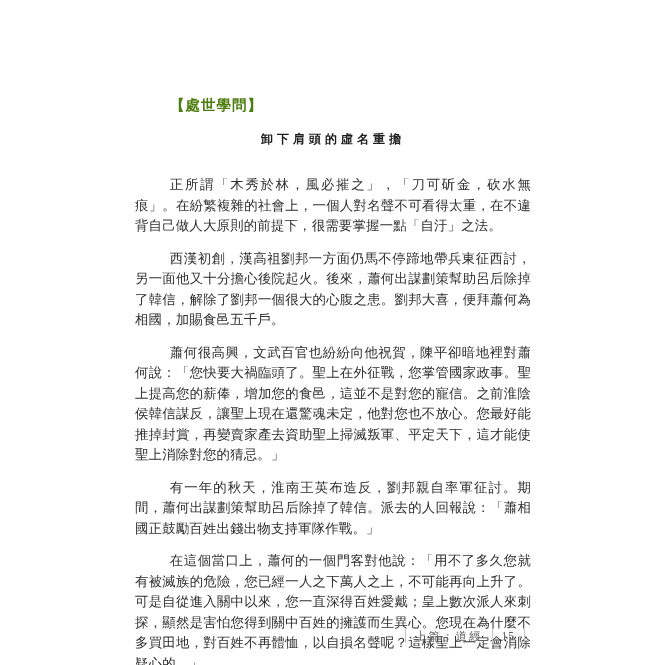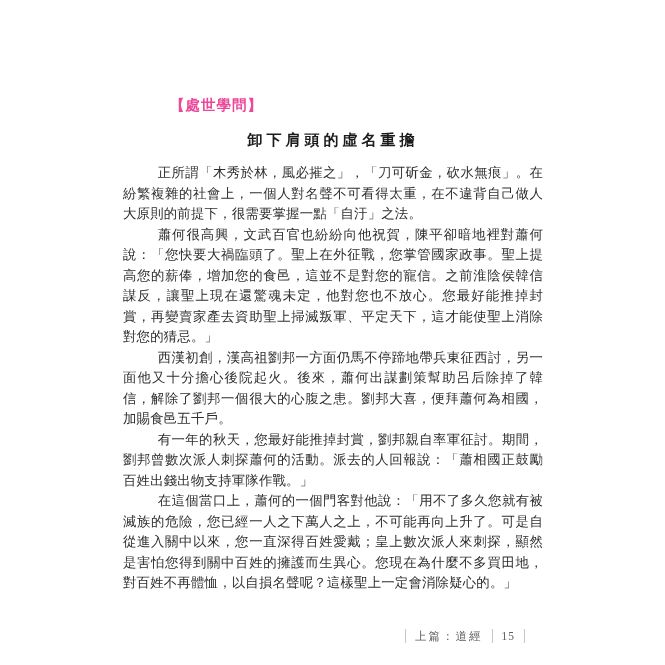--- a/index.html
+++ b/index.html
@@ -17,43 +17,43 @@
     color: #2e2e2e;
   }
   .section-header {
     position: absolute;
     left: 170px;
     top: 96px;
     font-family: "Liberation Sans", "DejaVu Sans", sans-serif;
     font-weight: bold;
     font-size: 14.5px;
     letter-spacing: 1px;
-    color: #ec4899;
+    color: #4d7c0f;
     white-space: nowrap;
   }
   .subtitle {
     position: absolute;
     left: 123px;
     top: 131px;
     width: 420px;
     margin: 0;
     text-align: center;
-    font-size: 15px;
+    font-size: 12px;
     font-weight: bold;
     letter-spacing: 4px;
     color: #1c1c1c;
   }
   .body-text {
     position: absolute;
     left: 123px;
     top: 163px;
     width: 420px;
   }
   .body-text p {
-    margin: 0;
+    margin: 12px;
     text-indent: 2.6em;
     font-size: 13.4px;
     line-height: 20.5px;
     letter-spacing: 0.2px;
     text-align: justify;
     text-justify: inter-character;
     color: #2e2e2e;
   }
   .footer {
     position: absolute;
@@ -86,23 +86,23 @@
 <body>
 
 <div class="page">
 
   <div class="section-header">【處世學問】</div>
 
   <h1 class="subtitle">卸下肩頭的虛名重擔</h1>
 
   <div class="body-text">
     <p>正所謂「木秀於林，風必摧之」，「刀可斫金，砍水無痕」。在紛繁複雜的社會上，一個人對名聲不可看得太重，在不違背自己做人大原則的前提下，很需要掌握一點「自汙」之法。</p>
+    <p>西漢初創，漢高祖劉邦一方面仍馬不停蹄地帶兵東征西討，另一面他又十分擔心後院起火。後來，蕭何出謀劃策幫助呂后除掉了韓信，解除了劉邦一個很大的心腹之患。劉邦大喜，便拜蕭何為相國，加賜食邑五千戶。</p>
     <p>蕭何很高興，文武百官也紛紛向他祝賀，陳平卻暗地裡對蕭何說：「您快要大禍臨頭了。聖上在外征戰，您掌管國家政事。聖上提高您的薪俸，增加您的食邑，這並不是對您的寵信。之前淮陰侯韓信謀反，讓聖上現在還驚魂未定，他對您也不放心。您最好能推掉封賞，再變賣家產去資助聖上掃滅叛軍、平定天下，這才能使聖上消除對您的猜忌。」</p>
-    <p>西漢初創，漢高祖劉邦一方面仍馬不停蹄地帶兵東征西討，另一面他又十分擔心後院起火。後來，蕭何出謀劃策幫助呂后除掉了韓信，解除了劉邦一個很大的心腹之患。劉邦大喜，便拜蕭何為相國，加賜食邑五千戶。</p>
-    <p>有一年的秋天，您最好能推掉封賞，劉邦親自率軍征討。期間，劉邦曾數次派人刺探蕭何的活動。派去的人回報說：「蕭相國正鼓勵百姓出錢出物支持軍隊作戰。」</p>
+    <p>有一年的秋天，淮南王英布造反，劉邦親自率軍征討。期間，蕭何出謀劃策幫助呂后除掉了韓信。派去的人回報說：「蕭相國正鼓勵百姓出錢出物支持軍隊作戰。」</p>
     <p>在這個當口上，蕭何的一個門客對他說：「用不了多久您就有被滅族的危險，您已經一人之下萬人之上，不可能再向上升了。可是自從進入關中以來，您一直深得百姓愛戴；皇上數次派人來刺探，顯然是害怕您得到關中百姓的擁護而生異心。您現在為什麼不多買田地，對百姓不再體恤，以自損名聲呢？這樣聖上一定會消除疑心的。」</p>
   </div>
 
   <div class="footer">
     <span class="divider"></span>
     <span class="book-part">上篇：道經</span>
     <span class="divider"></span>
     <span class="page-number">15</span>
     <span class="divider"></span>
   </div>

